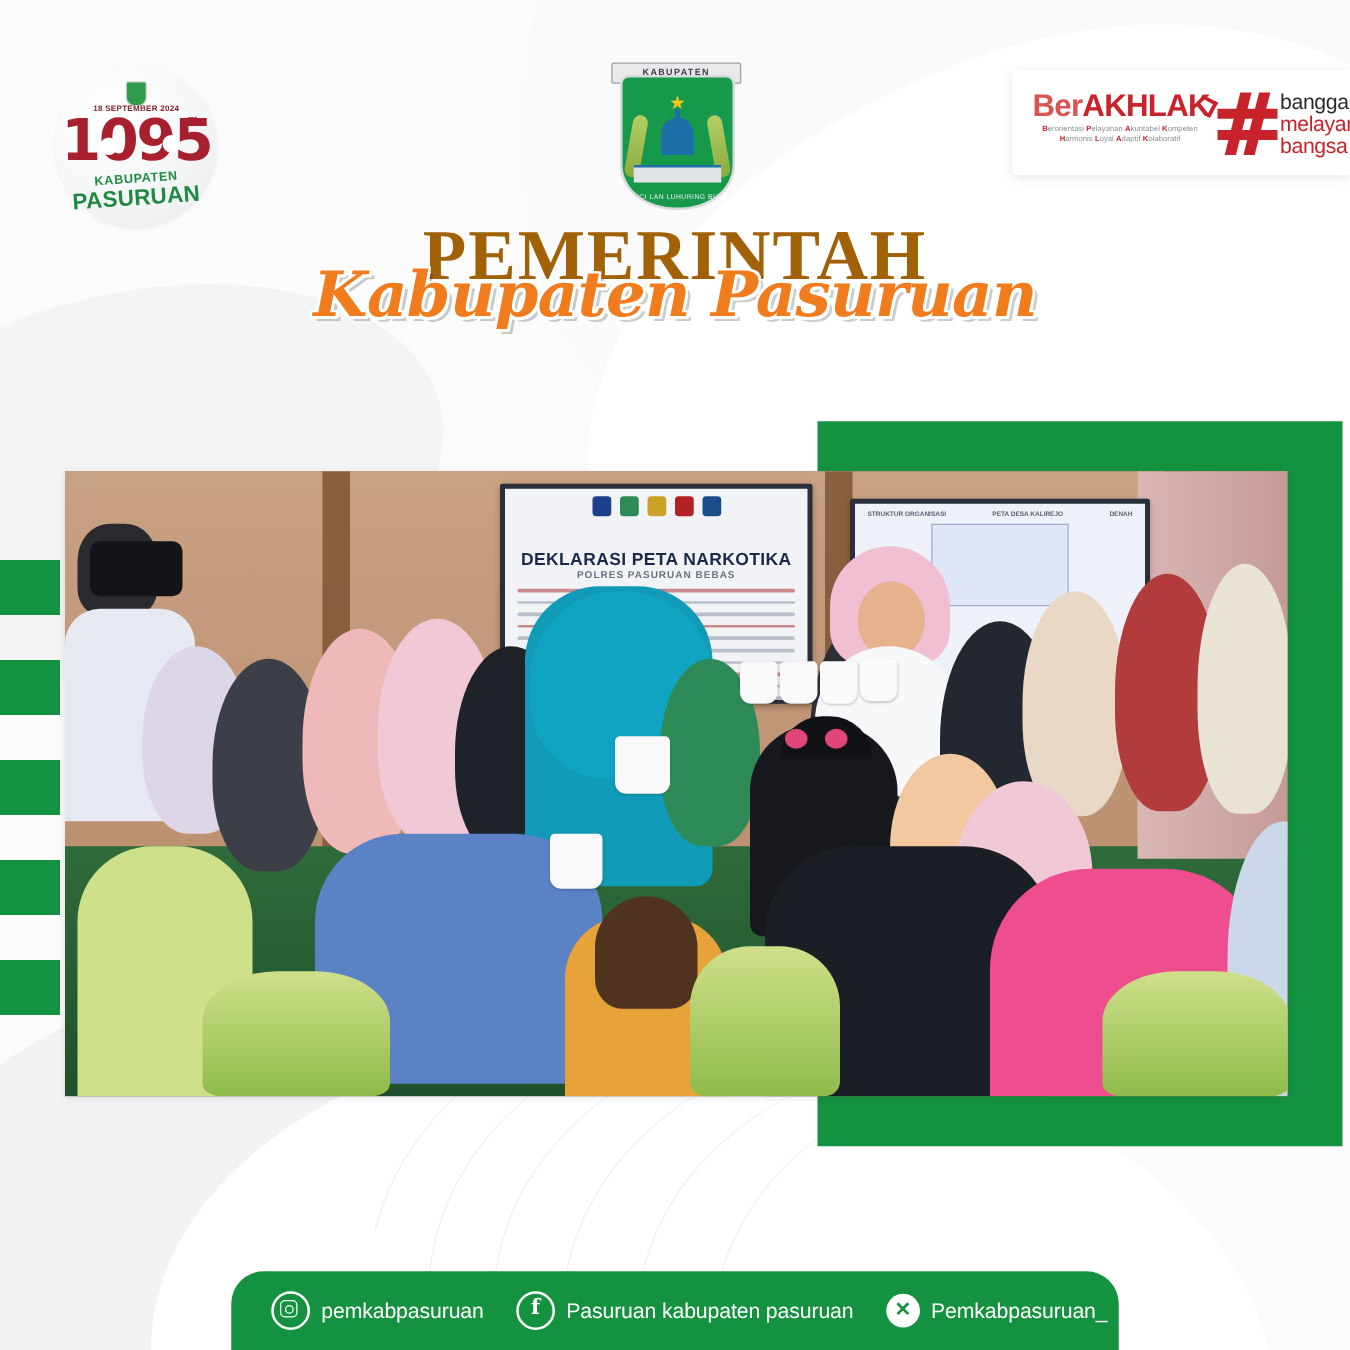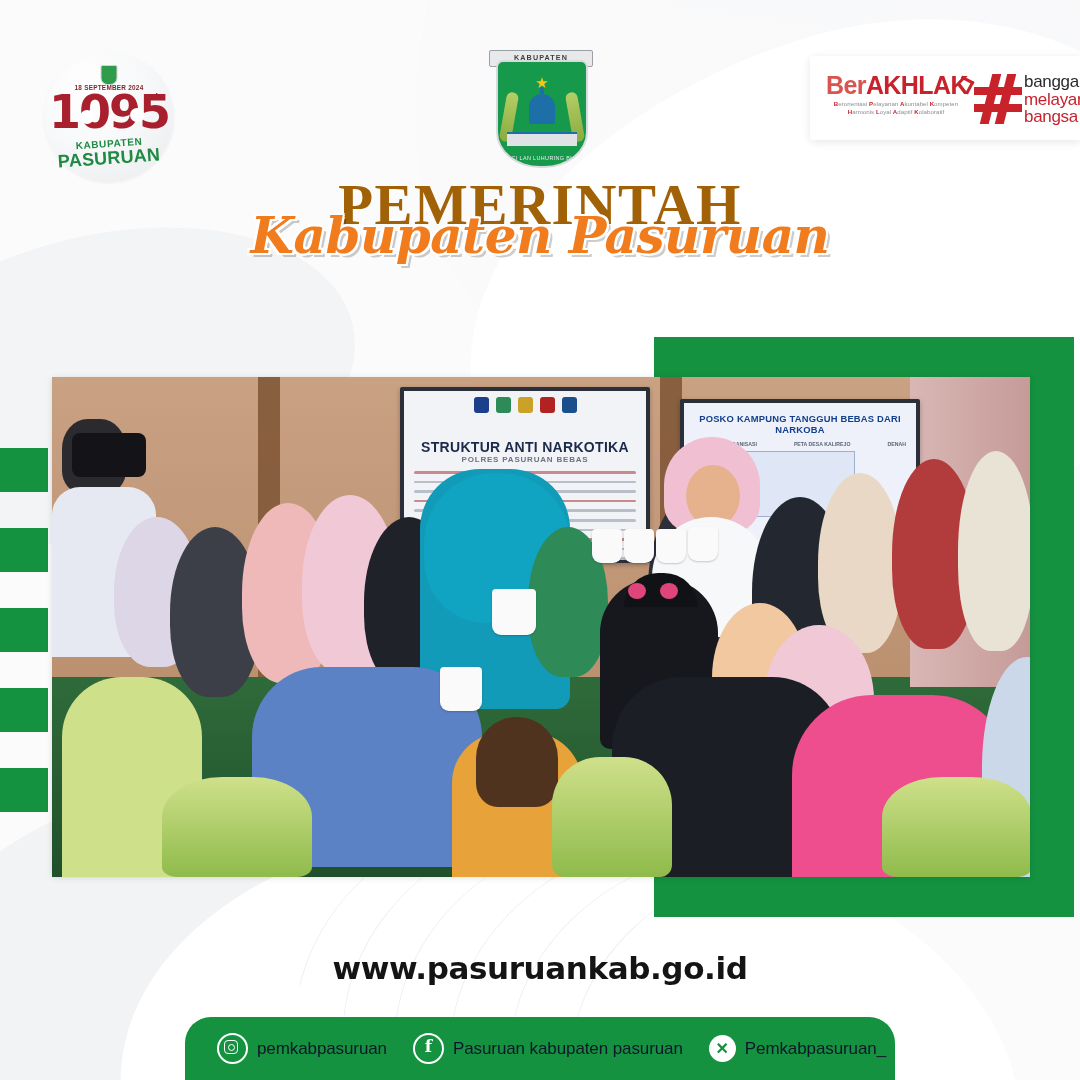--- a/index.html
+++ b/index.html
@@ -238,21 +238,21 @@
     font-family:"DejaVu Sans", sans-serif;
     font-size:31px;font-weight:700;color:#141414;letter-spacing:-.4px;
   }
   .footerbar{
     position:absolute;left:185px;top:1017px;width:710px;height:63px;
     background:#149240;border-radius:26px 26px 0 0;
     display:flex;align-items:center;gap:26px;padding-left:32px;
     box-sizing:border-box;
   }
   .social{display:flex;align-items:center;gap:9px;}
-  .social .label{color:#0f172a;font-size:17px;letter-spacing:-.1px;white-space:nowrap;}
+  .social .label{color:#ffffff;font-size:17px;letter-spacing:-.1px;white-space:nowrap;}
   .ic{width:27px;height:27px;flex:0 0 27px;position:relative;}
   .ic-ig{border:2.1px solid #fff;border-radius:50%;}
   .ic-ig:before{
     content:"";position:absolute;left:5.3px;top:5.3px;width:12px;height:12px;
     border:1.7px solid #fff;border-radius:4px;
   }
   .ic-ig:after{
     content:"";position:absolute;left:8.6px;top:8.6px;width:5.4px;height:5.4px;
     border:1.6px solid #fff;border-radius:50%;
   }
@@ -352,36 +352,35 @@
     <div class="ph curtain"></div>
 
     <div class="ph banner b1">
       <div class="seals">
         <i style="background:#1b3f8b"></i>
           <i style="background:#2e8b57"></i>
         <i style="background:#c9a227"></i>
           <i style="background:#b22222"></i>
         <i style="background:#1b4f8b"></i>
       </div>
-      <div class="bt">STRUKTUR ANTI NARKOTIKA</div>
+      <div class="bt">DEKLARASI PETA NARKOTIKA</div>
       <div class="bs">POLRES PASURUAN BEBAS</div>
       <div class="bl r"></div>
         <div class="bl"></div>
         <div class="bl"></div>
       <div class="bl r"></div>
         <div class="bl"></div>
         <div class="bl"></div>
       <div class="bl"></div>
         <div class="bl r"></div>
         <div class="bl"></div>
       <div class="bl"></div>
     </div>
 
     <div class="ph banner b2">
-      <div class="bt">POSKO KAMPUNG TANGGUH BEBAS DARI NARKOBA</div>
       <div class="sub">
         <span>STRUKTUR ORGANISASI</span>
         <span>PETA DESA KALIREJO</span>
         <span>DENAH</span>
       </div>
       <div class="map"></div>
     </div>
 
     <div class="ph p" style="left:10px;top:42px;width:64px;height:74px;background:#2b2b2f;border-radius:40% 40% 30% 30%;"></div>
     <div class="ph p" style="left:0px;top:110px;width:104px;height:170px;background:#e7e9f2;border-radius:28px 28px 0 0;"></div>
@@ -422,21 +421,20 @@
 
     <div class="ph cup" style="left:440px;top:212px;width:44px;height:46px;"></div>
     <div class="ph cup" style="left:388px;top:290px;width:42px;height:44px;"></div>
     <div class="ph cup" style="left:540px;top:152px;width:30px;height:34px;"></div>
     <div class="ph cup" style="left:572px;top:152px;width:30px;height:34px;"></div>
     <div class="ph cup" style="left:604px;top:152px;width:30px;height:34px;"></div>
     <div class="ph cup" style="left:636px;top:150px;width:30px;height:34px;"></div>
     <div class="ph p" style="left:20px;top:56px;width:74px;height:44px;background:#141418;border-radius:8px;"></div>
   </div>
 
-  <div class="website">www.pasuruankab.go.id</div>
 
   <div class="footerbar">
     <div class="social">
       <span class="ic ic-ig"></span>
       <span class="label">pemkabpasuruan</span>
     </div>
     <div class="social">
       <span class="ic ic-fb">f</span>
       <span class="label">Pasuruan kabupaten pasuruan</span>
     </div>

